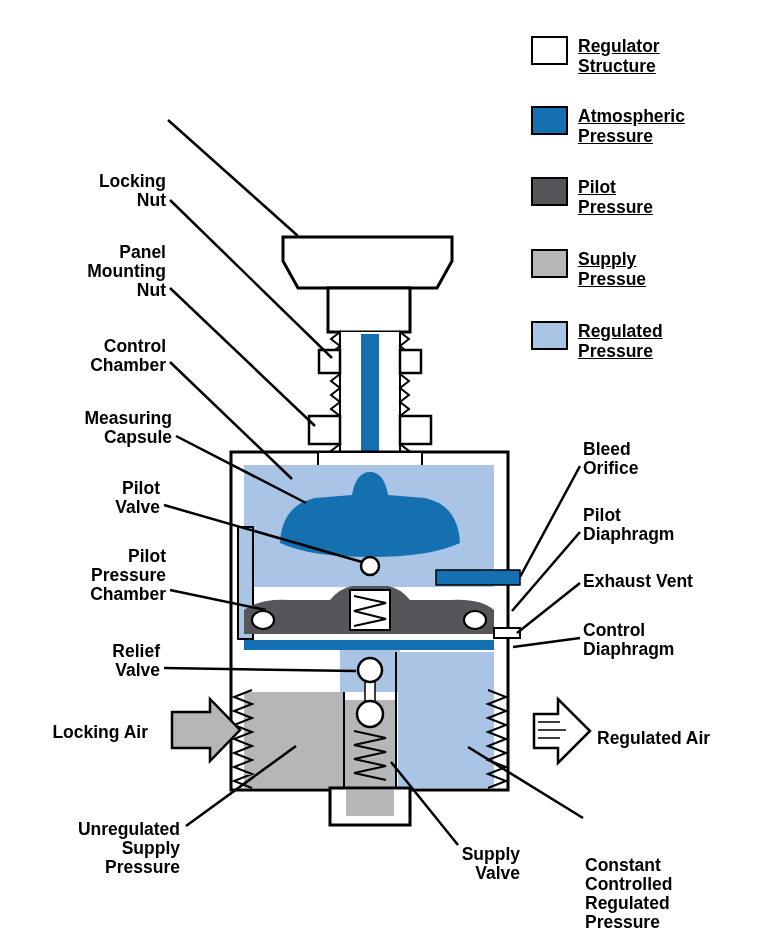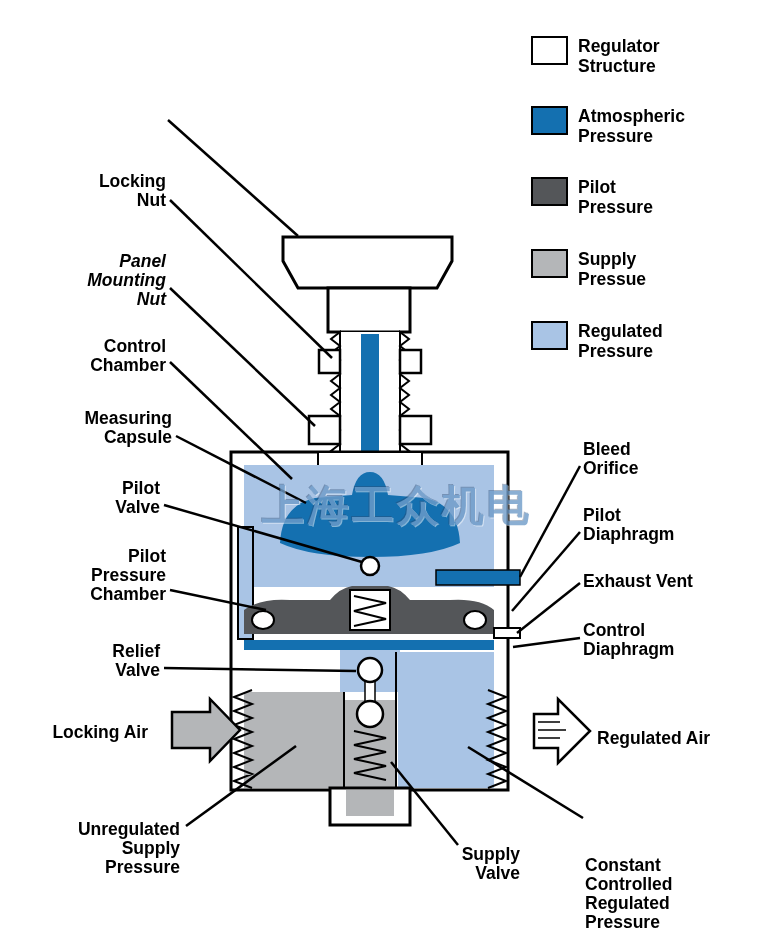--- a/index.html
+++ b/index.html
@@ -6,21 +6,21 @@
   .page {
     position:relative; width:761px; height:929px; overflow:hidden;
     background:#ffffff; font-family:"Liberation Sans", sans-serif;
   }
   svg { position:absolute; left:0; top:0; }
   .lbl {
     position:absolute; font-weight:bold; font-size:17.5px; line-height:19px;
     color:#000; white-space:pre-line;
   }
   .lbl.r { text-align:right; }
-  .legend-item { position:absolute; display:flex; align-items:flex-start; gap:10px; }
+  .legend-item { position:absolute; display:flex; align-items:flex-start; gap:10px;text-decoration:underline; }
   .swatch { width:37px; height:29px; border:2px solid #000; box-sizing:border-box; flex:none; }
   .sw-structure  { background:#ffffff; }
   .sw-atmos      { background:#1470b0; }
   .sw-pilot      { background:#545659; }
   .sw-supply     { background:#b4b6b8; }
   .sw-regulated  { background:#a9c4e5; }
   .legend-item .lbl-text {
     font-weight:bold; font-size:17.5px; line-height:20px; white-space:pre-line; color:#000;
   }
   .watermark {
@@ -128,21 +128,20 @@
       <path d="M186,826 L296,746"></path>
       <path d="M580,466 L520,577"></path>
       <path d="M580,532 L512,611"></path>
       <path d="M580,583 L517,633"></path>
       <path d="M580,638 L513,647"></path>
       <path d="M583,818 L468,747"></path>
       <path d="M458,845 L391,762"></path>
     </g>
   </svg>
 
-  <div class="watermark">上海工众机电</div>
 
   <div class="legend-item" style="left:531px; top:36px;">
     <div class="swatch sw-structure"></div>
     <div class="lbl-text">Regulator
 Structure</div>
   </div>
   <div class="legend-item" style="left:531px; top:106px;">
     <div class="swatch sw-atmos"></div>
     <div class="lbl-text">Atmospheric
 Pressure</div>
@@ -158,21 +157,21 @@
 Pressue</div>
   </div>
   <div class="legend-item" style="left:531px; top:321px;">
     <div class="swatch sw-regulated"></div>
     <div class="lbl-text">Regulated
 Pressure</div>
   </div>
 
   <div class="lbl r" style="right:595px; top:172px;margin-left:42px;">Locking
 Nut</div>
-  <div class="lbl r" style="right:595px; top:252px;font-style:italic;">Panel
+  <div class="lbl r" style="right:595px; top:243px;">Panel
 Mounting
 Nut</div>
   <div class="lbl r" style="right:595px; top:337px;">Control
 Chamber</div>
   <div class="lbl r" style="right:589px; top:409px;">Measuring
 Capsule</div>
   <div class="lbl r" style="right:601px; top:479px;">Pilot
 Valve</div>
   <div class="lbl r" style="right:595px; top:547px;">Pilot
 Pressure

